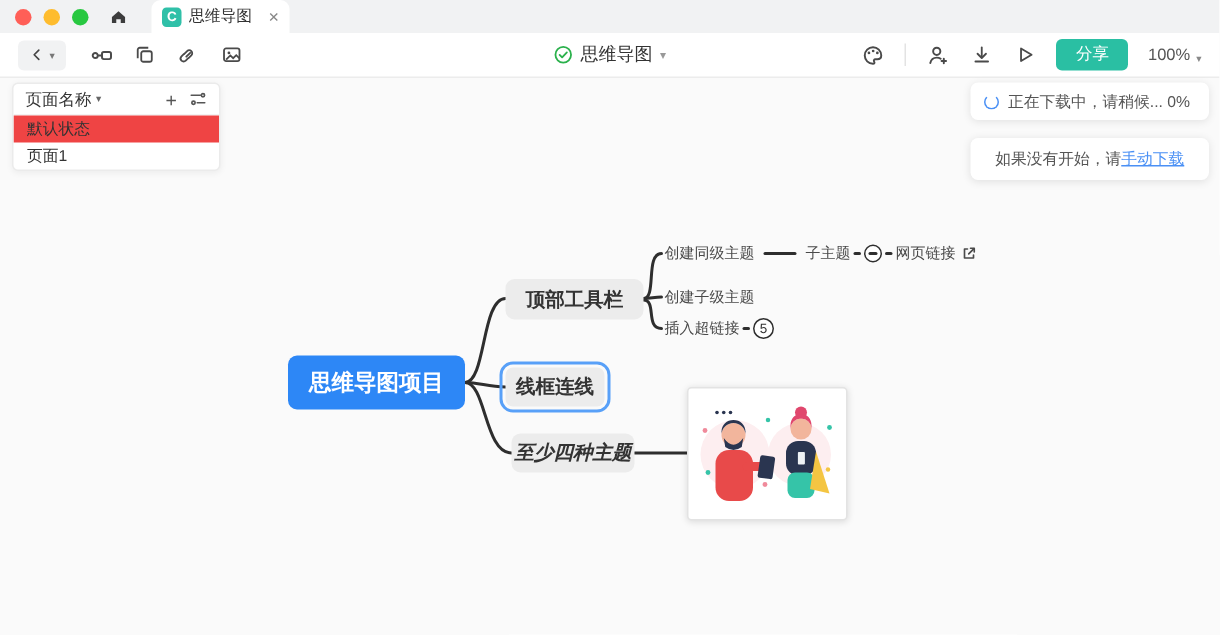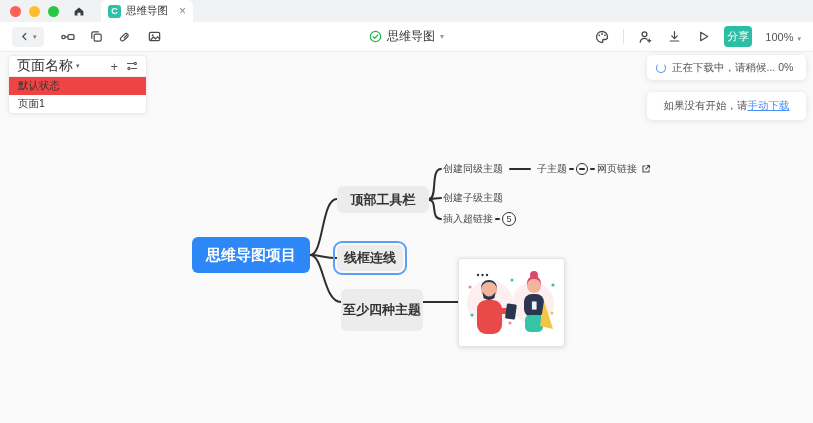--- a/index.html
+++ b/index.html
@@ -22,53 +22,53 @@
   .toolbar { height:30px; background:#fff; border-bottom:1px solid #ececec; display:flex; align-items:center; padding:0 12px; position:relative; }
   .back-btn { display:flex; align-items:center; gap:3px; background:#f1f2f3; border-radius:4px; height:20px; padding:0 7px; }
   .back-btn .caret { font-size:7px; color:#777; }
   .tb-group { display:flex; align-items:center; gap:13px; margin-left:16px; }
   .tb-icon { width:16px; height:16px; display:flex; align-items:center; justify-content:center; }
   .center-title { position:absolute; left:0; right:0; margin:auto; width:max-content; display:flex; align-items:center; gap:5px; }
   .center-title .doc-name { font-size:12px; color:#333; }
   .center-title .caret { font-size:8px; color:#999; }
   .right-group { margin-left:auto; display:flex; align-items:center; gap:13px; }
   .divider { width:1px; height:15px; background:#e3e3e3; }
-  .share-btn { background:#2abfa3; color:#fff; font-size:11px; border:none; border-radius:4px; height:21px; padding:0 3px; line-height:21px; }
+  .share-btn { background:#2abfa3; color:#fff; font-size:11px; border:none; border-radius:4px; height:21px; padding:0 13px; line-height:21px; }
   .zoom-ctl { font-size:11px; color:#555; display:flex; align-items:flex-end; gap:4px; }
   .zoom-ctl .caret { font-size:7px; color:#888; }
 
   
   .canvas { position:absolute; top:52px; left:0; width:813px; height:371px; background:#fafafa; }
   .connectors { position:absolute; left:0; top:0; pointer-events:none; }
 
   
   .pages { position:absolute; left:8px; top:3px; width:139px; background:#fff; border:1px solid #ebebeb; border-radius:4px; box-shadow:0 1px 5px rgba(0,0,0,.06); overflow:hidden; }
   .pages-header { display:flex; align-items:center; height:21px; padding:0 8px; border-bottom:1px solid #f2f2f2; }
-  .pages-header .hdr-label { font-size:14px; color:#333; }
+  .pages-header .hdr-label { font-size:11px; color:#333; }
   .pages-header .caret { font-size:7px; color:#666; margin-left:3px; }
   .pages-header .spacer { flex:1; }
   .add-page { font-size:13px; color:#555; margin-right:8px; line-height:1; }
   .page-item { height:18px; display:flex; align-items:center; padding:0 9px; font-size:10.5px; color:#333; }
   .page-item.selected { background:#ef4444; }
 
   
   .toast { position:absolute; background:#fff; border-radius:5px; box-shadow:0 1px 6px rgba(0,0,0,.1); display:flex; align-items:center; font-size:10.5px; color:#555; }
   .toast-download { left:647px; top:3px; width:159px; height:25px; padding:0 9px; gap:6px; overflow:hidden; white-space:nowrap; }
   .toast-manual { left:647px; top:40px; width:159px; height:28px; justify-content:center; white-space:nowrap; }
   .spinner { width:10px; height:10px; border:1.5px solid #4a90f5; border-top-color:transparent; border-radius:50%; flex:none; animation:spin 1s linear infinite; }
   @keyframes spin { to { transform:rotate(360deg); } }
   .manual-link { color:#4a90f5; text-decoration:underline; cursor:pointer; }
 
   
   .node { position:absolute; display:flex; align-items:center; justify-content:center; border-radius:6px; cursor:default; }
   .root-node { left:192px; top:185px; width:118px; height:36px; background:#2d87f6; color:#fff; font-size:15px; font-weight:bold; }
   .branch { background:#ececec; color:#333; font-size:13px; font-weight:600; }
   .branch-top { left:337px; top:134px; width:92px; height:27px; }
   .branch-mid { left:337px; top:193px; width:66px; height:26px; border-radius:5px; outline:2px solid #58a0f8; outline-offset:2px;text-align:right; }
-  .branch-bottom { left:341px; top:237px; width:82px; height:42px; }
+  .branch-bottom { left:341px; top:237px; width:82px; height:26px;font-style:italic; }
 
   .subrow { position:absolute; display:flex; align-items:center; font-size:10px; color:#494949; white-space:nowrap; }
   .subrow-1 { left:443px; top:109px; height:16px; }
   .subrow-2 { left:443px; top:139px; height:14px; }
   .subrow-3 { left:443px; top:160px; height:14px; }
   .hline { width:22px; height:2px; background:#2e2e2e; border-radius:1px; margin:0 6px; }
   .hstub { width:5px; height:2px; background:#2e2e2e; border-radius:1px; margin:0 2px; }
   .toggle-circle { width:12px; height:12px; border:1.6px solid #2e2e2e; border-radius:50%; background:#fff; display:flex; align-items:center; justify-content:center; flex:none; }
   .toggle-circle .minus { width:6px; height:1.6px; background:#2e2e2e; border-radius:1px; }
   .count-badge { width:14px; height:14px; border:1.6px solid #2e2e2e; border-radius:50%; background:#fff; color:#333; font-size:9px; display:flex; align-items:center; justify-content:center; flex:none; }

